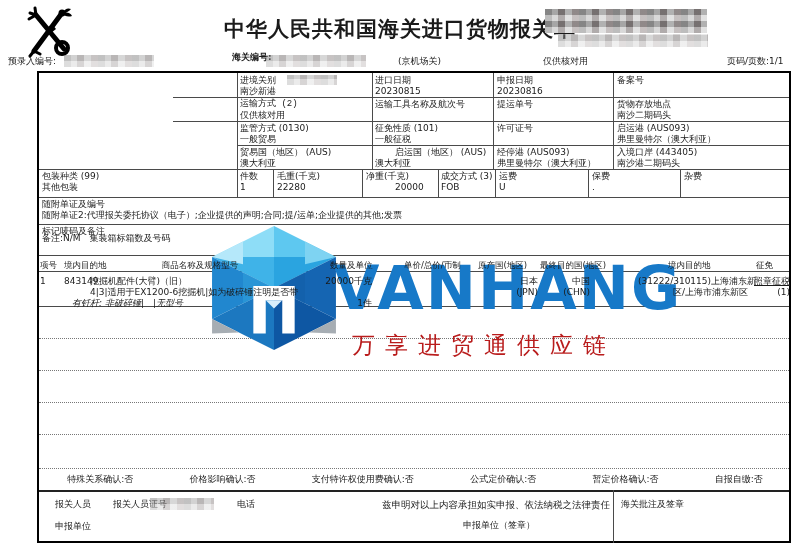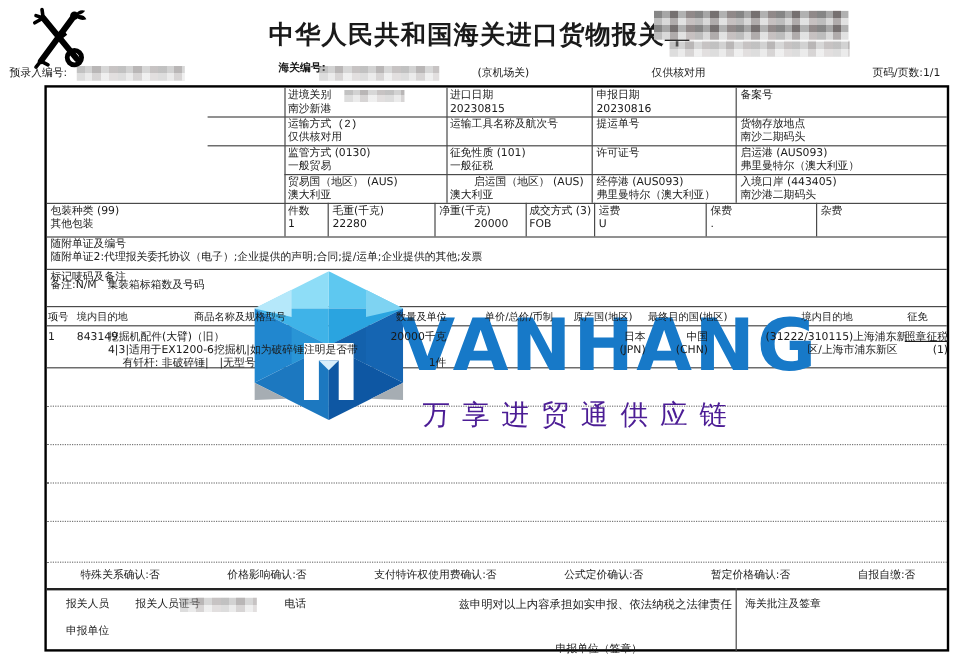--- a/index.html
+++ b/index.html
@@ -19,21 +19,21 @@
   .vl { position:absolute; width:0; border-left:1px solid #4a4a4a; z-index:1; }
   .mosaic { position:absolute; z-index:4;
     background-image:
       repeating-linear-gradient(0deg, rgba(255,255,255,.35) 0 6px, rgba(60,60,60,.22) 6px 12px),
       repeating-linear-gradient(90deg, #9a9a9a 0 7px, #c4c4c4 7px 13px, #867f7f 13px 20px, #d2d2d2 20px 27px, #a89f9f 27px 34px); }
   .mosaic.light { opacity:.5; }
   .wm { position:absolute; z-index:2; pointer-events:none; }
   .wm-brand { position:absolute; left:333px; top:256px; font-size:60px; font-weight:bold;
     letter-spacing:2px; color:#1779c8; z-index:2; pointer-events:none; line-height:64px; }
   .wm-tag { position:absolute; left:352px; top:330px; font-size:23px; letter-spacing:10px;
-    color:#4c1d95; z-index:2; pointer-events:none; }
+    color:#b91c1c; z-index:2; pointer-events:none; }
   .confirm-row { position:absolute; left:39px; top:471px; width:752px; height:16px;
     display:flex; justify-content:space-around; align-items:center; z-index:3; }
   .confirm-row span { font-size:9px; white-space:nowrap; }
 </style>
 </head>
 <body>
 
 <svg style="position:absolute;left:25px;top:6px;z-index:3;" width="48" height="52" viewBox="0 0 48 52">
   <g stroke="#000" fill="none" stroke-linecap="round">
     <path d="M11 9 L39 43" stroke-width="5"></path>
@@ -150,21 +150,21 @@
 <div class="t sm" style="left:404px;top:260px;">单价/总价/币制</div>
 <div class="t sm" style="left:478px;top:260px;">原产国(地区)</div>
 <div class="t sm" style="left:540px;top:260px;">最终目的国(地区)</div>
 <div class="t sm" style="left:668px;top:260px;">境内目的地</div>
 <div class="t sm" style="left:756px;top:260px;">征免</div>
 
 <div class="t" style="left:40px;top:276px;">1</div>
 <div class="t" style="left:64px;top:276px;">843149</div>
 <div class="t" style="left:90px;top:276px;">挖掘机配件(大臂)（旧）</div>
 <div class="t" style="left:90px;top:287px;">4|3|适用于EX1200-6挖掘机|如为破碎锤注明是否带</div>
-<div class="t" style="left:102px;top:298px;">有钎杆: 非破碎锤|　|无型号</div>
+<div class="t" style="left:72px;top:298px;font-style:italic;">有钎杆: 非破碎锤|　|无型号</div>
 <div class="t r" style="left:290px;top:276px;width:82px;">20000千克</div>
 <div class="t r" style="left:290px;top:298px;width:82px;">1件</div>
 <div class="t r" style="left:490px;top:276px;width:48px;">日本</div>
 <div class="t r" style="left:490px;top:287px;width:48px;">(JPN)</div>
 <div class="t r" style="left:545px;top:276px;width:45px;">中国</div>
 <div class="t r" style="left:545px;top:287px;width:45px;">(CHN)</div>
 <div class="t r" style="left:638px;top:276px;width:110px;">(31222/310115)上海浦东新</div>
 <div class="t r" style="left:638px;top:287px;width:110px;">区/上海市浦东新区</div>
 <div class="t r" style="left:746px;top:276px;width:44px;text-decoration:underline;">照章征税</div>
 <div class="t r" style="left:746px;top:287px;width:44px;">(1)</div>
@@ -198,14 +198,14 @@
   <span>暂定价格确认:否</span>
   <span>自报自缴:否</span>
 </div>
 
 <div class="t" style="left:55px;top:499px;">报关人员</div>
 <div class="t" style="left:113px;top:499px;">报关人员证号</div>
 <div class="mosaic light" style="left:150px;top:498px;width:64px;height:12px;"></div>
 <div class="t" style="left:237px;top:499px;">电话</div>
 <div class="t" style="left:55px;top:521px;">申报单位</div>
 <div class="t r" style="left:340px;top:499px;width:270px;font-size:9.5px;">兹申明对以上内容承担如实申报、依法纳税之法律责任</div>
-<div class="t r" style="left:300px;top:520px;width:235px;margin-top:16px;">申报单位（签章）</div>
+<div class="t r" style="left:300px;top:520px;width:235px;">申报单位（签章）</div>
 <div class="t" style="left:621px;top:499px;">海关批注及签章</div>
 
 </body></html>

